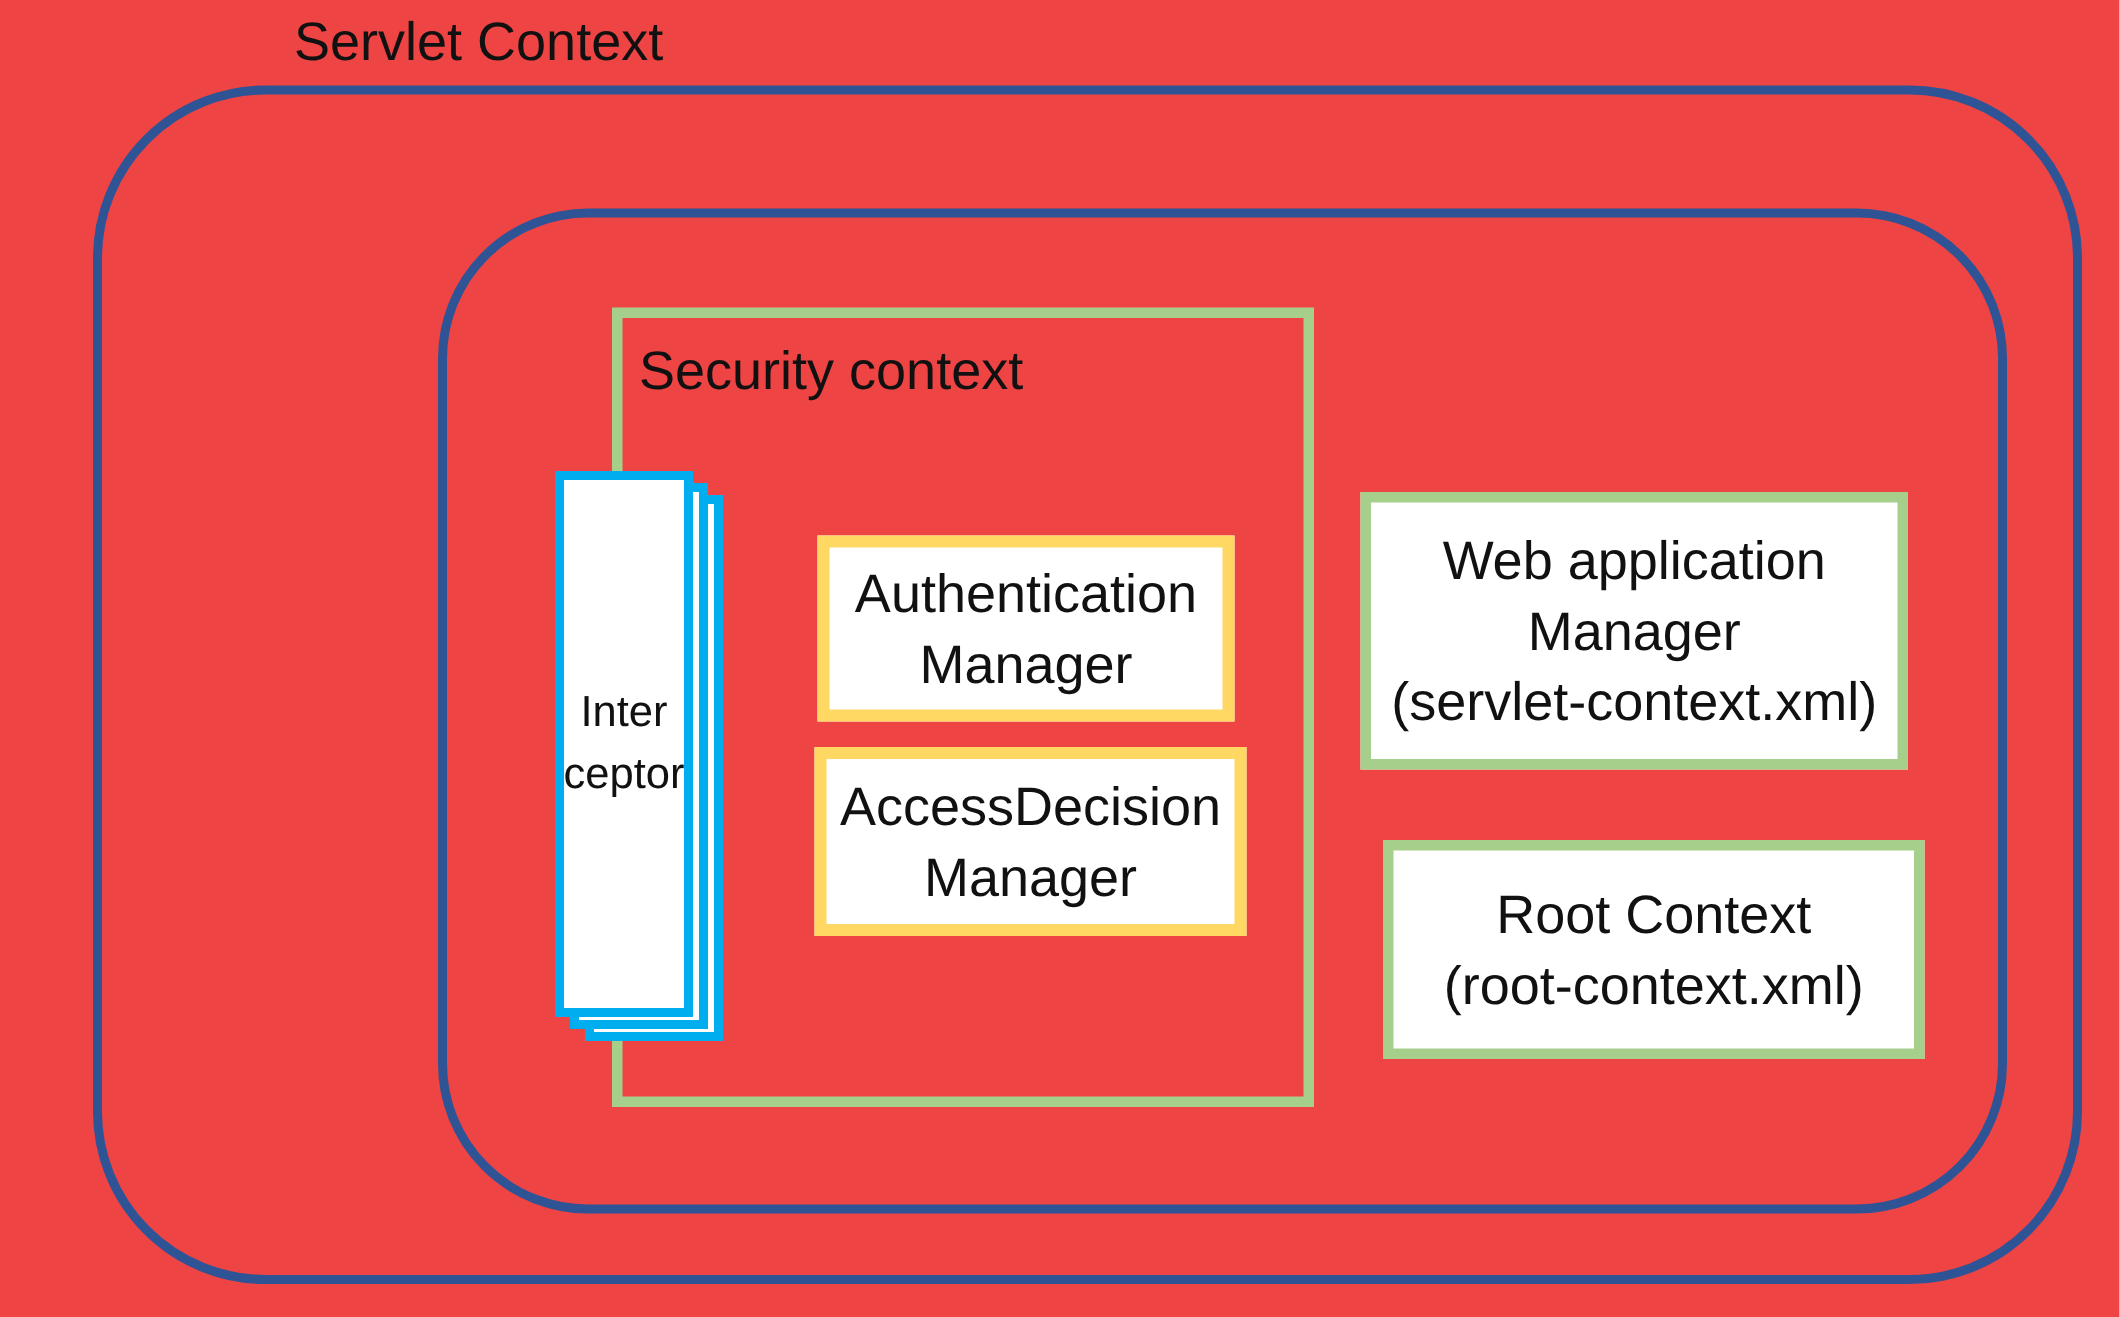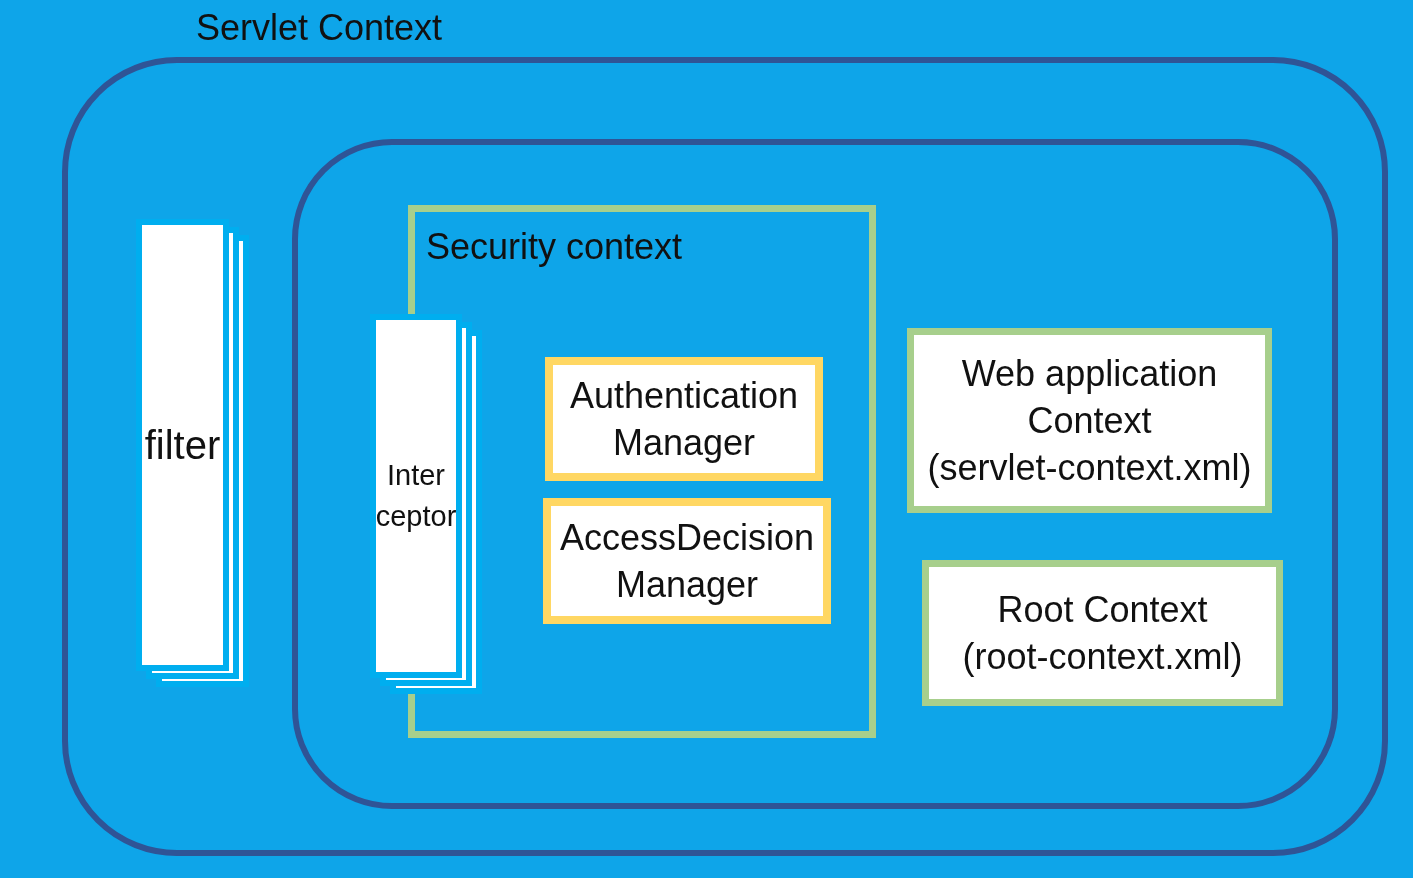--- a/index.html
+++ b/index.html
@@ -5,21 +5,21 @@
   html, body {
     margin: 0;
     padding: 0;
     background: #ffffff;
     font-family: "Liberation Sans", sans-serif;
   }
   .canvas {
     position: relative;
     width: 1413px;
     height: 878px;
-    background: #0ea5e9;
+    background: #ef4444;
     overflow: hidden;
     color: #111111;
   }
 
   
   .rounded {
     position: absolute;
     box-sizing: border-box;
     background: transparent;
   }
@@ -111,27 +111,20 @@
 </head>
 <body>
 
 <div class="canvas">
 
   <div class="big-label servlet-label">Servlet Context</div>
   <div class="rounded servlet-box" style="border-color: rgb(47, 84, 150);"></div>
 
   <div class="rounded spring-box" style="border-color: rgb(47, 84, 150);"></div>
 
-  <div class="stack filter-stack">
-    <div class="layer l3" style="border-color: rgb(0, 174, 239);"></div>
-    <div class="layer l2" style="border-color: rgb(0, 174, 239);"></div>
-    <div class="layer l1" style="border-color: rgb(0, 174, 239);">
-      <span class="stack-label">filter</span>
-    </div>
-  </div>
 
   <div class="security-box" style="border-color: rgb(167, 207, 140);">
     <div class="security-label">Security context</div>
   </div>
 
   <div class="stack interceptor-stack">
     <div class="layer l3" style="border-color: rgb(0, 174, 239);"></div>
     <div class="layer l2" style="border-color: rgb(0, 174, 239);"></div>
     <div class="layer l1" style="border-color: rgb(0, 174, 239);">
       <span class="stack-label">Inter
@@ -144,21 +137,21 @@
 Manager</span>
   </div>
 
   <div class="box yellow access-box" style="border-color: rgb(255, 215, 99);">
     <span class="box-label">AccessDecision
 Manager</span>
   </div>
 
   <div class="box green webapp-box" style="border-color: rgb(167, 207, 140);">
     <span class="box-label">Web application
-Context
+Manager
 (servlet-context.xml)</span>
   </div>
 
   <div class="box green root-box" style="border-color: rgb(167, 207, 140);">
     <span class="box-label">Root Context
 (root-context.xml)</span>
   </div>
 
 </div>
 

